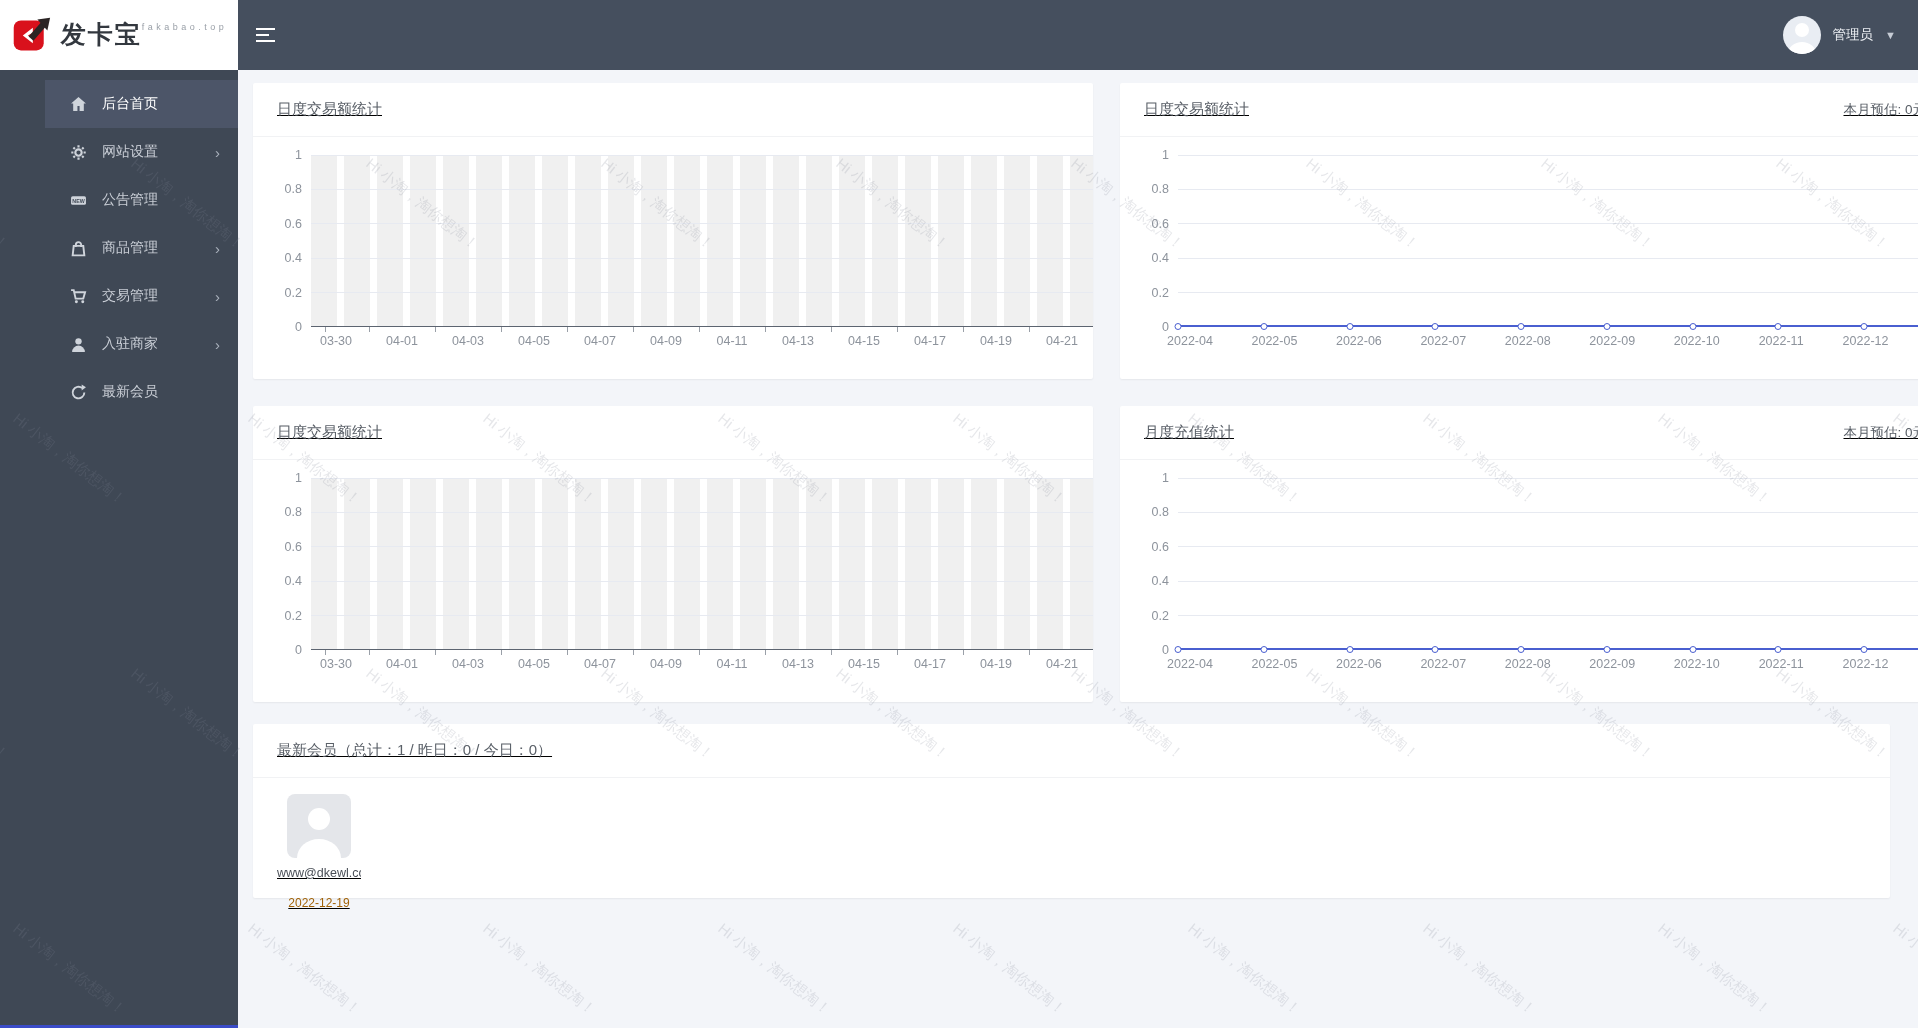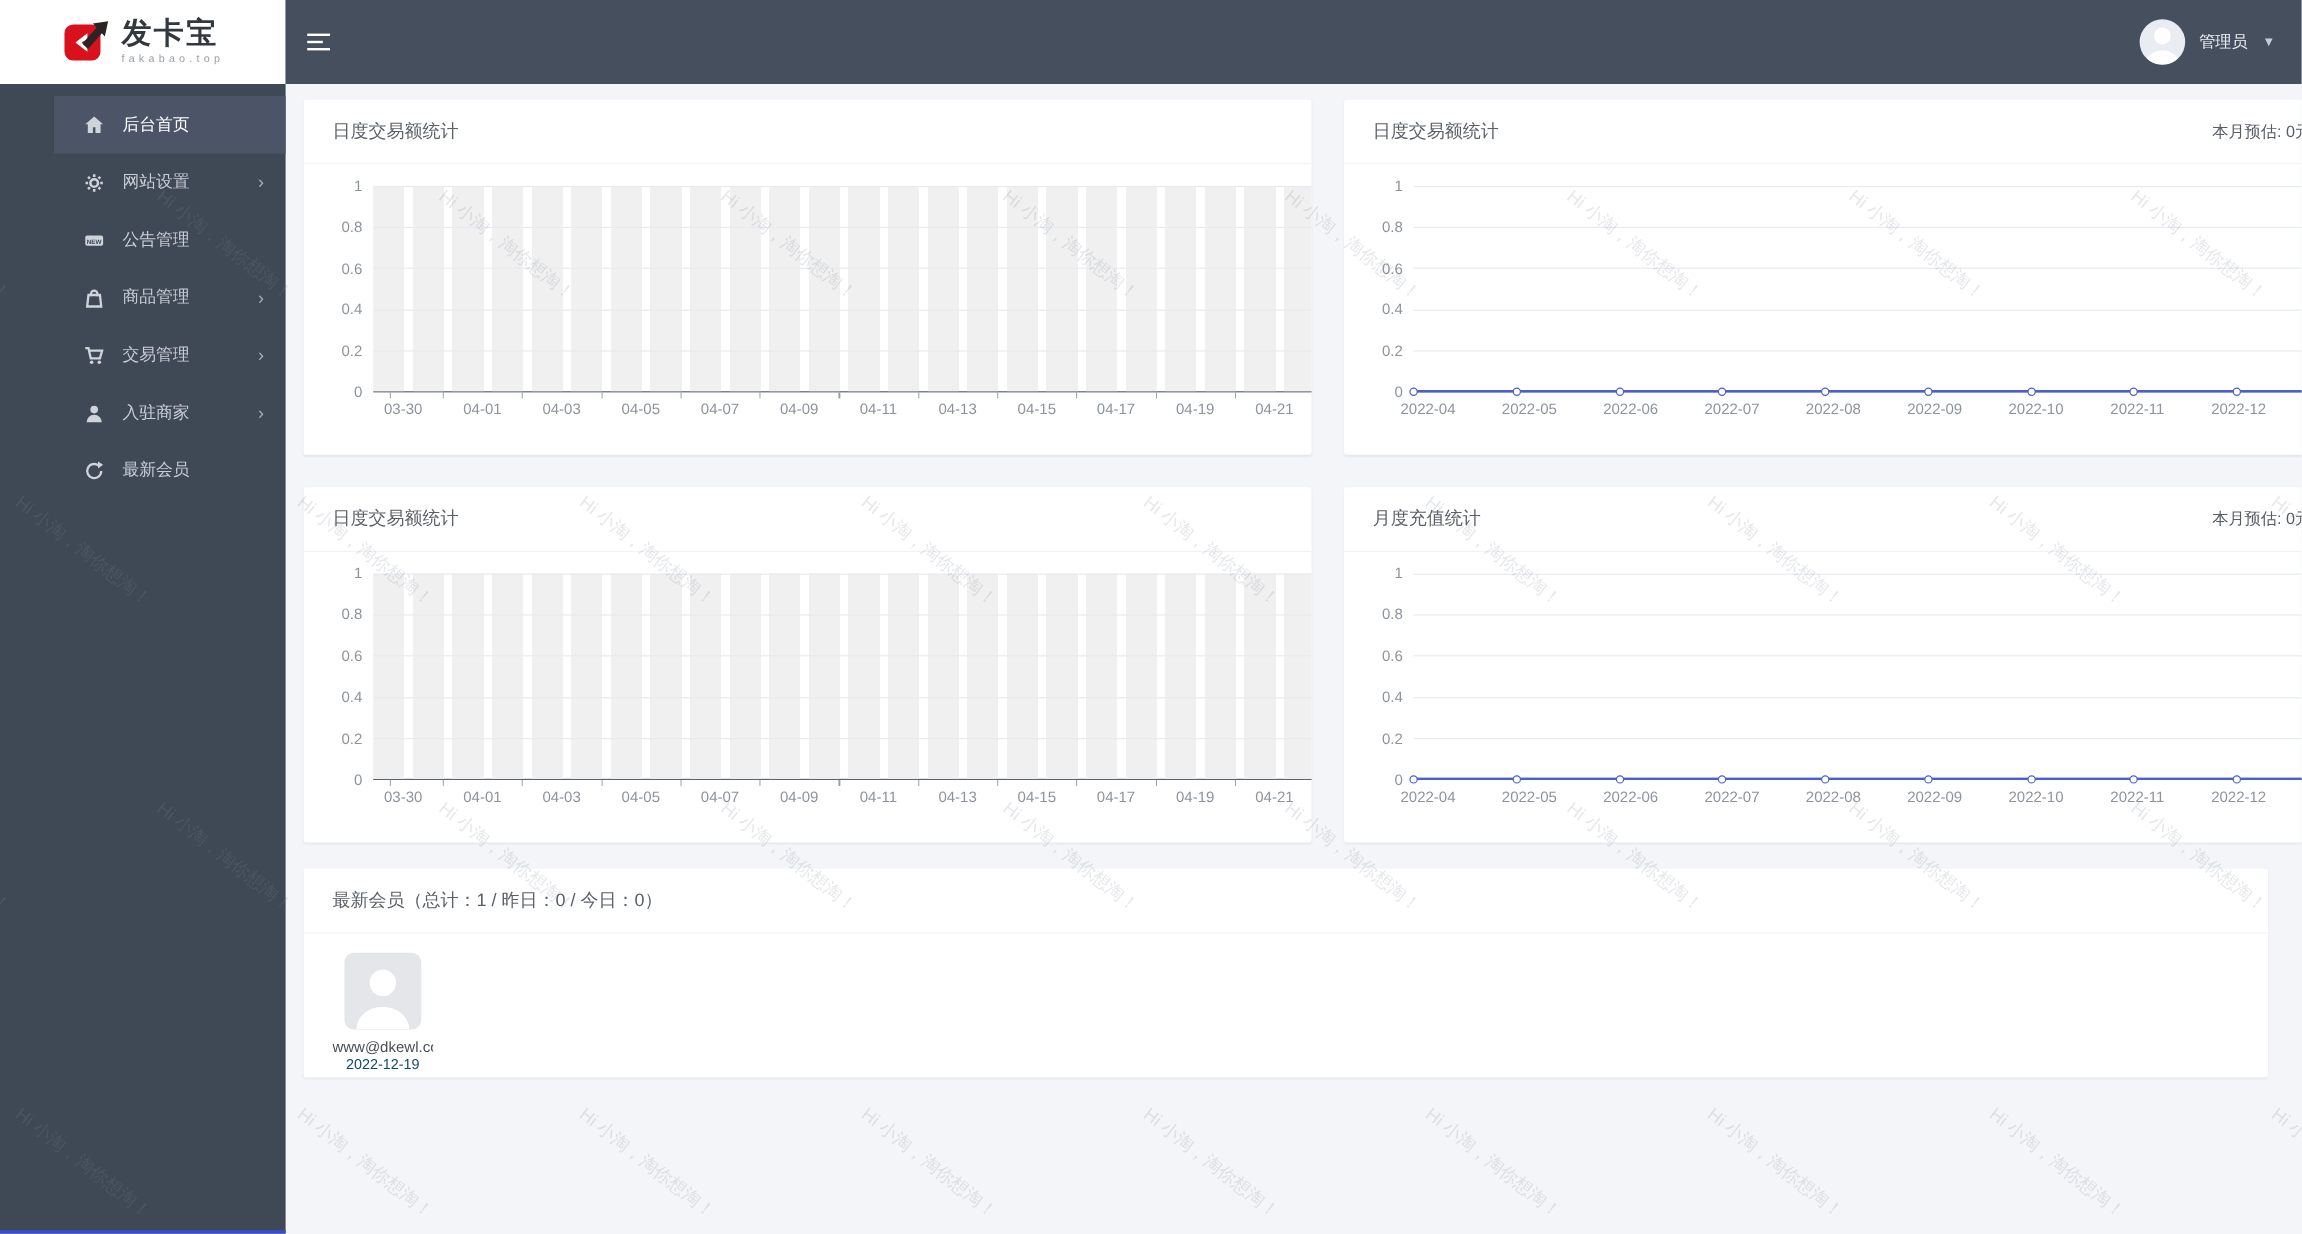--- a/index.html
+++ b/index.html
@@ -2,21 +2,21 @@
 <html><head>
 <meta charset="utf-8">
 <style>
   * { margin:0; padding:0; box-sizing:border-box; }
   html,body { width:1918px; height:1028px; overflow:hidden; font-family:"Liberation Sans", sans-serif; background:#f3f5f9; }
 
   
   .sidebar { position:absolute; left:0; top:0; width:238px; height:1028px; background:#3f4855; z-index:2; }
   .logo-area { height:70px; background:#ffffff; display:flex; align-items:center; justify-content:center; gap:10px; }
   .logo-mark { position:relative; width:40px; height:40px; flex:0 0 auto; }
-  .logo-text-wrap { display:flex; flex-direction:column; line-height:1.1; }
+  .logo-text-wrap { display:flex; flex-direction:row; line-height:1.1; }
   .logo-title { font-size:25px; font-weight:bold; color:#33383f; letter-spacing:2px; }
   .logo-sub { font-size:9px; letter-spacing:3.5px; color:#9aa0a8; margin-top:2px; }
   .menu { padding-top:10px;padding-left:45px; }
   .menu-item { height:48px; display:flex; align-items:center; padding:0 18px 0 24px; color:#c9ced6; font-size:14px; cursor:pointer; }
   .menu-item .mi-icon { width:18px; height:18px; margin-right:15px; flex:0 0 auto; display:flex; align-items:center; justify-content:center; }
   .menu-item .mi-icon svg { width:17px; height:17px; fill:#cfd4db; }
   .menu-item.active { background:#4c5568; color:#ffffff; }
   .menu-item .chev { margin-left:auto; color:#aab1bc; font-size:15px; line-height:1; }
   .bottom-accent { position:absolute; left:0; bottom:0; width:238px; height:3px; background:#3b4cc8; }
 
@@ -27,21 +27,21 @@
   .hamburger span:nth-child(2) { width:13px; }
   .top-right { margin-left:auto; display:flex; align-items:center; gap:12px; padding-right:22px; cursor:pointer; }
   .avatar-circle { width:38px; height:38px; border-radius:50%; background:#e9edf3; position:relative; overflow:hidden; }
   .avatar-circle svg, .avatar-square svg { position:absolute; left:0; top:0; width:100%; height:100%; }
   .user-label { color:#eef1f5; font-size:13.5px; }
   .caret { color:#c6ccd5; font-size:11px; }
 
   
   .main { position:absolute; left:238px; top:70px; right:0; bottom:0; overflow:hidden; padding:13px 0 0 15px; }
   .row { display:flex; gap:27px; }
-  .panel { background:#ffffff; border-radius:2px; box-shadow:0 1px 2px rgba(0,0,0,0.06); }
+  .panel { background:#ffffff; border-radius:2px; box-shadow:0 1px 2px rgba(0,0,0,0.06);text-decoration:underline; }
   .panel-a { width:840px; height:296px; flex:0 0 auto; }
   .panel-b { width:830px; height:296px; flex:0 0 auto; }
   .row2 { margin-top:27px; }
   .panel-c { margin-top:22px; width:1637px; height:174px; }
   .panel-header { height:54px; display:flex; align-items:center; justify-content:space-between; padding:0 24px; border-bottom:1px solid #f1f2f4; }
   .panel-title { font-size:15px; color:#5a6068; }
   .panel-extra { font-size:13.5px; color:#565c64; }
 
   
   .chart-body { padding:18px 0 0 12px; }
@@ -57,21 +57,21 @@
   .xticks { position:absolute; top:0; left:0; height:5px; width:100%;
       background:repeating-linear-gradient(90deg,#9aa0a8 0 1px,rgba(0,0,0,0) 1px 66px); background-position:46px 0; }
   .mline { position:absolute; left:0; right:0; bottom:-1px; height:2px; background:#4a5fd0; }
   .mdot { position:absolute; bottom:-4px; width:7px; height:7px; border-radius:50%; background:#ffffff; border:1.6px solid #4a5fd0; transform:translateX(-50%); }
 
   
   .members-body { padding:16px 24px 8px 24px; }
   .member-card { width:84px; text-align:center; }
   .avatar-square { width:64px; height:64px; border-radius:8px; background:#e4e6ea; position:relative; overflow:hidden; margin:0 auto; }
   .member-email { margin-top:8px; font-size:12.5px; color:#4a4f57; white-space:nowrap; overflow:hidden; }
-  .member-date { margin-top:0; font-size:12px; color:#0c4a6e; }
+  .member-date { margin-top:16px; font-size:12px; color:#a16207; }
 
   
   .wm-layer { position:fixed; inset:0; pointer-events:none; z-index:50; overflow:hidden; }
   .wm { position:absolute; font-size:15px; color:rgba(128,136,150,0.20); white-space:nowrap; transform:rotate(38deg); }
 </style>
 </head>
 <body>
 
 <div class="sidebar">
   <div class="logo-area">

